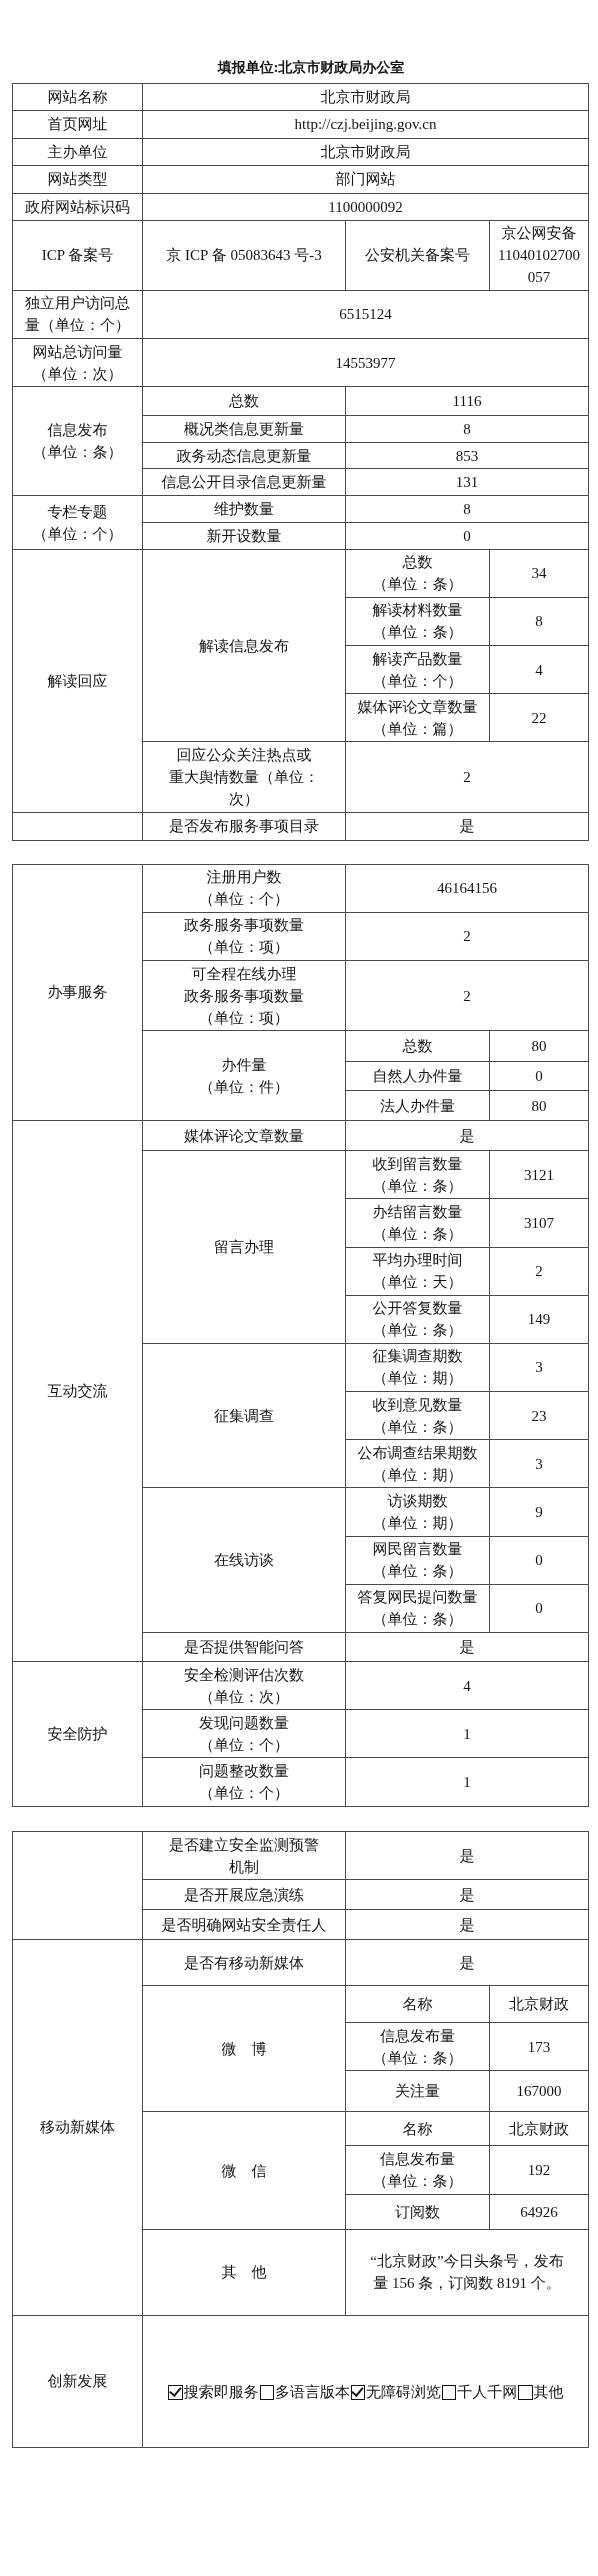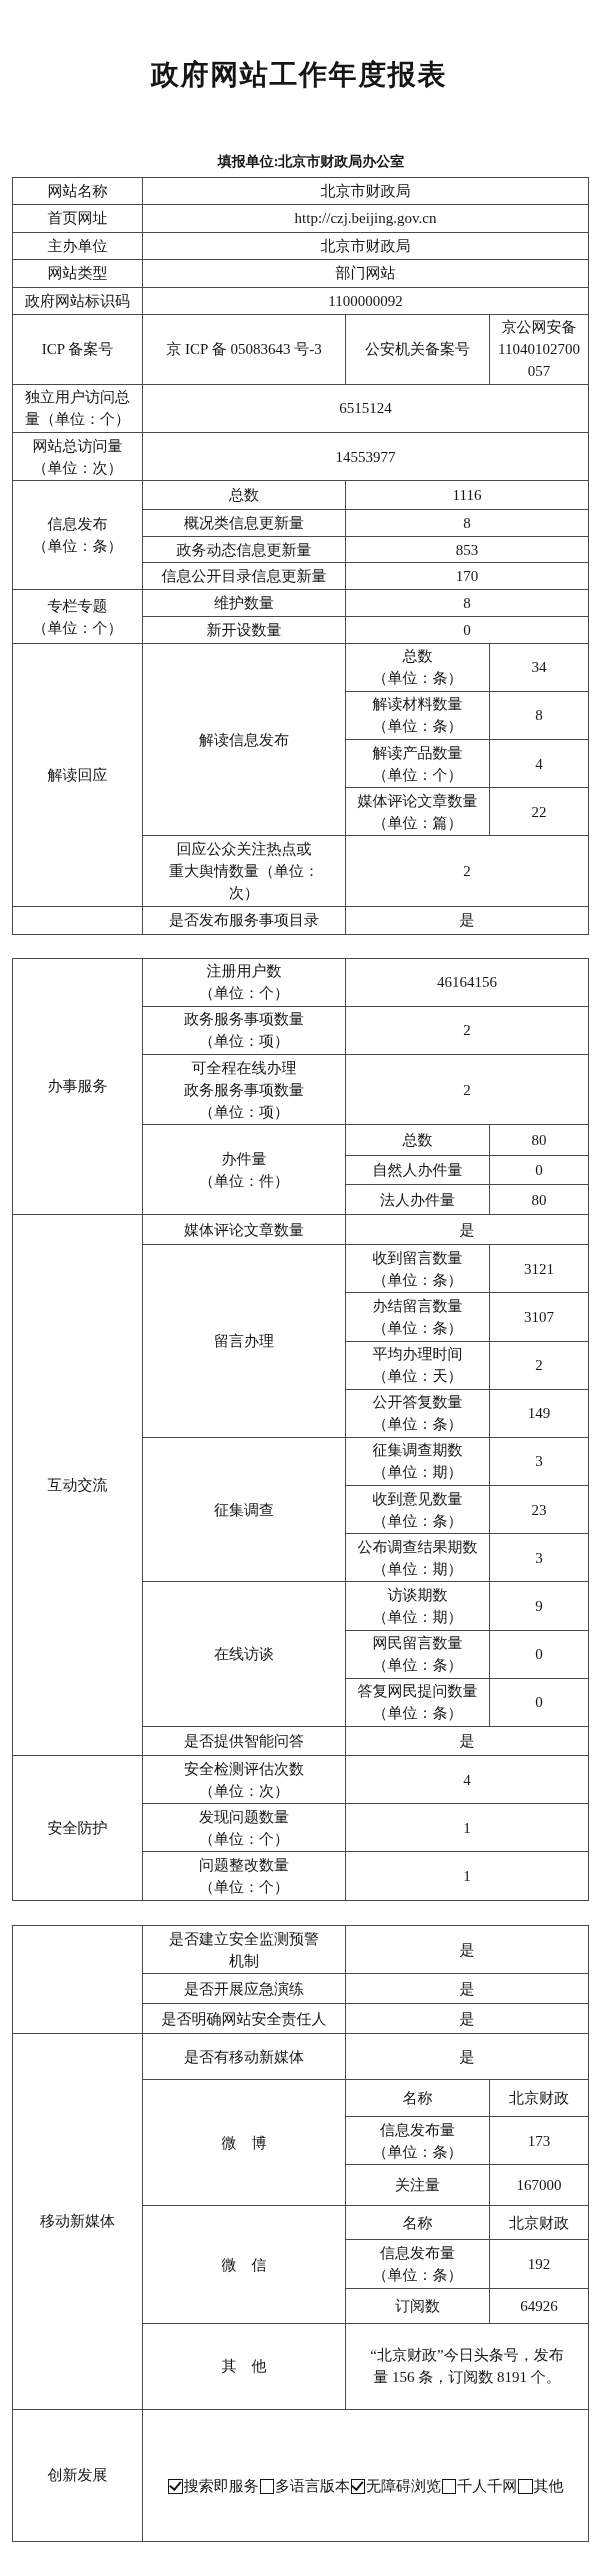--- a/index.html
+++ b/index.html
@@ -23,21 +23,20 @@
   .cb{display:inline-block;width:12.6px;height:12.6px;border:1.6px solid #141414;
       position:relative;vertical-align:-2.4px;margin:0 0.8px 0 0.8px;}
   .cb.checked::after{content:"";position:absolute;left:2.4px;top:-0.8px;width:4.7px;height:8.7px;
       border-right:2.4px solid #141414;border-bottom:2.4px solid #141414;transform:rotate(40deg);}
 </style>
 </head>
 <body>
 
 <div id="page">
 
-  <div class="title">政府网站工作年度报表</div>
   <div class="filing">填报单位:北京市财政局办公室</div>
 
   <table class="report" id="t1">
     <colgroup>
         <col style="width:130px">
         <col style="width:203px">
         <col style="width:144px">
         <col style="width:99px">
       </colgroup>
     <tbody>
@@ -88,21 +87,21 @@
     <tr style="height:27px">
       <td>概况类信息更新量</td>
       <td colspan="2">8</td>
     </tr>
     <tr style="height:26px">
       <td>政务动态信息更新量</td>
       <td colspan="2">853</td>
     </tr>
     <tr style="height:27px">
       <td>信息公开目录信息更新量</td>
-      <td colspan="2">170</td>
+      <td colspan="2">131</td>
     </tr>
     <tr style="height:27px">
       <td rowspan="2">专栏专题
 （单位：个）</td>
       <td>维护数量</td>
       <td colspan="2">8</td>
     </tr>
     <tr style="height:25px">
       <td>新开设数量</td>
       <td colspan="2">0</td>

